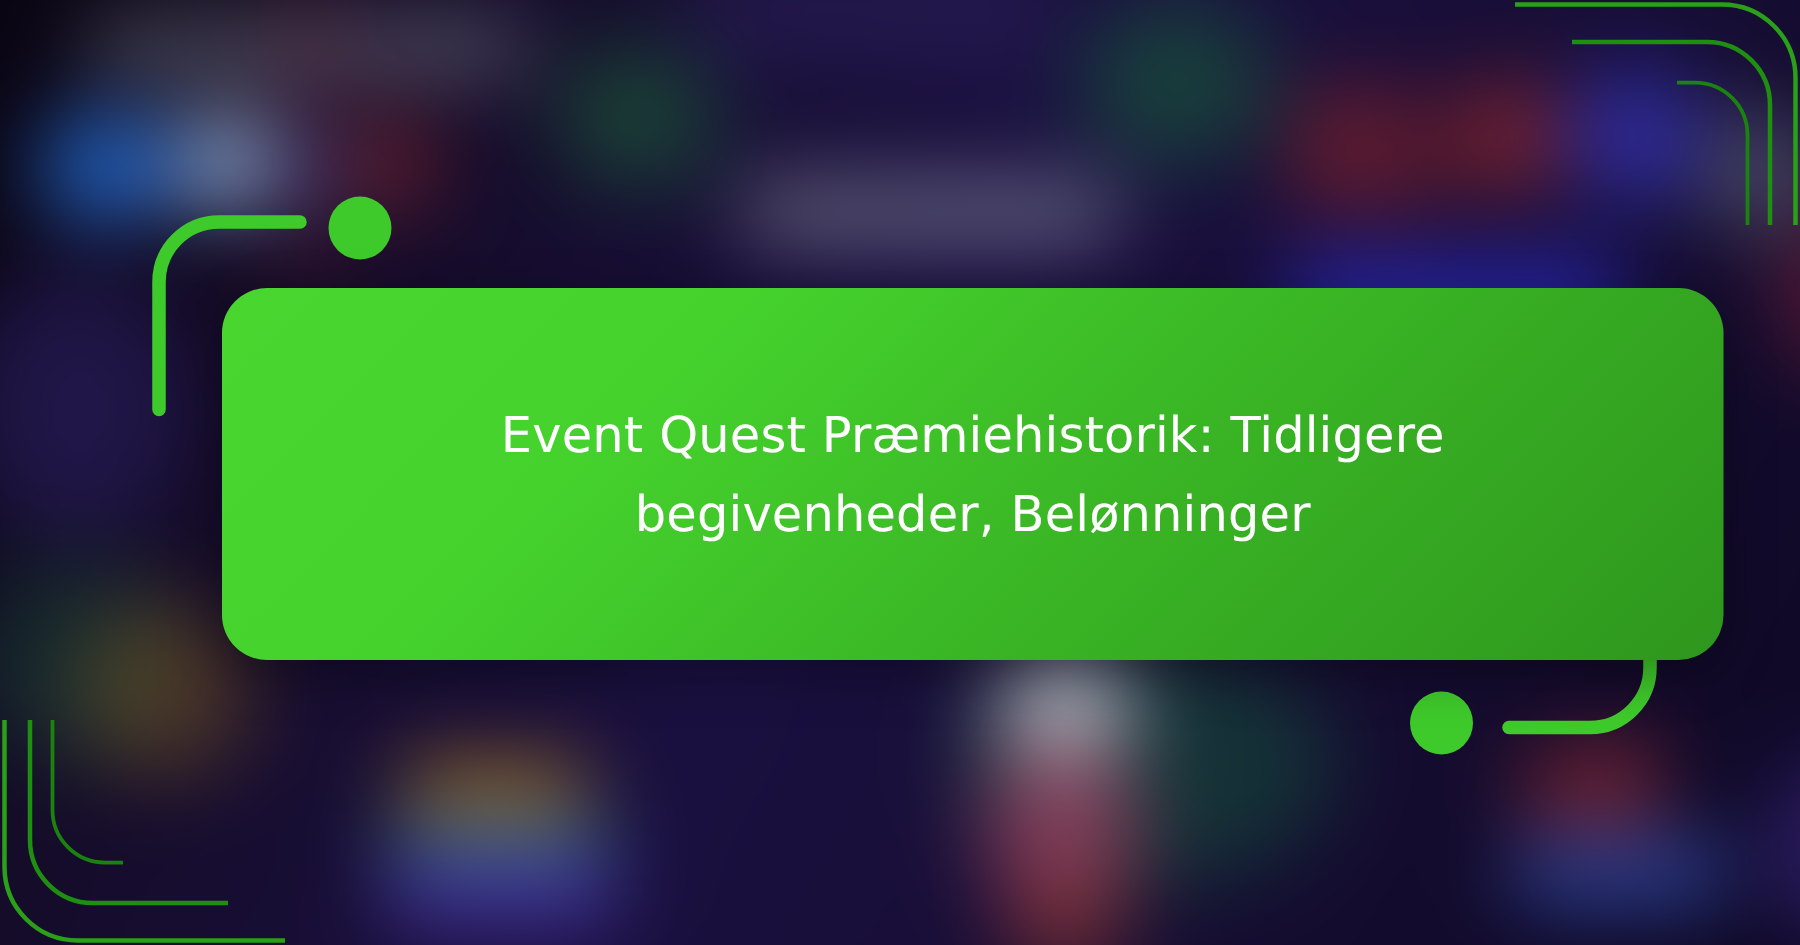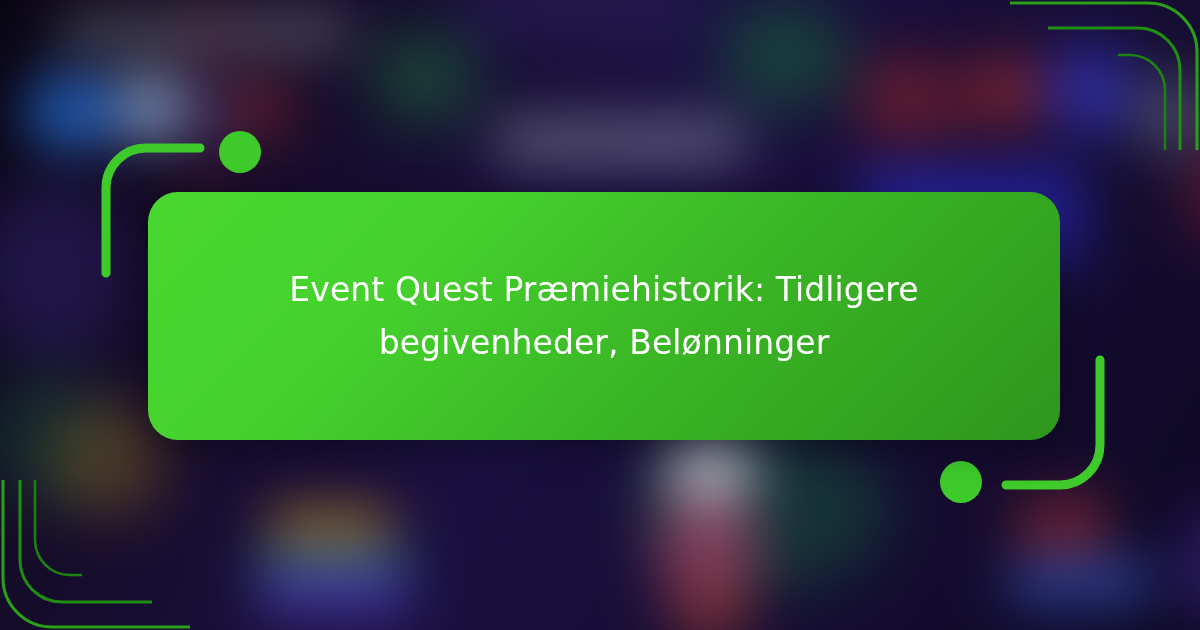--- a/index.html
+++ b/index.html
@@ -56,21 +56,21 @@
     position: absolute;
     border-radius: 50%;
     background: #3fca2b;
   }
 
   
   #title-card {
     position: absolute;
     left: 148px;
     top: 192px;
-    width: 912px;
+    width: 1001px;
     height: 248px;
     border-radius: 30px;
     background: linear-gradient(135deg, #48d62f 0%, #45d22d 28%, #39b324 62%, #2e961d 100%);
     box-shadow: 0 10px 34px rgba(0,0,0,0.33);
     display: flex;
     align-items: center;
     justify-content: center;
   }
   #title-text {
     color: #ffffff;

